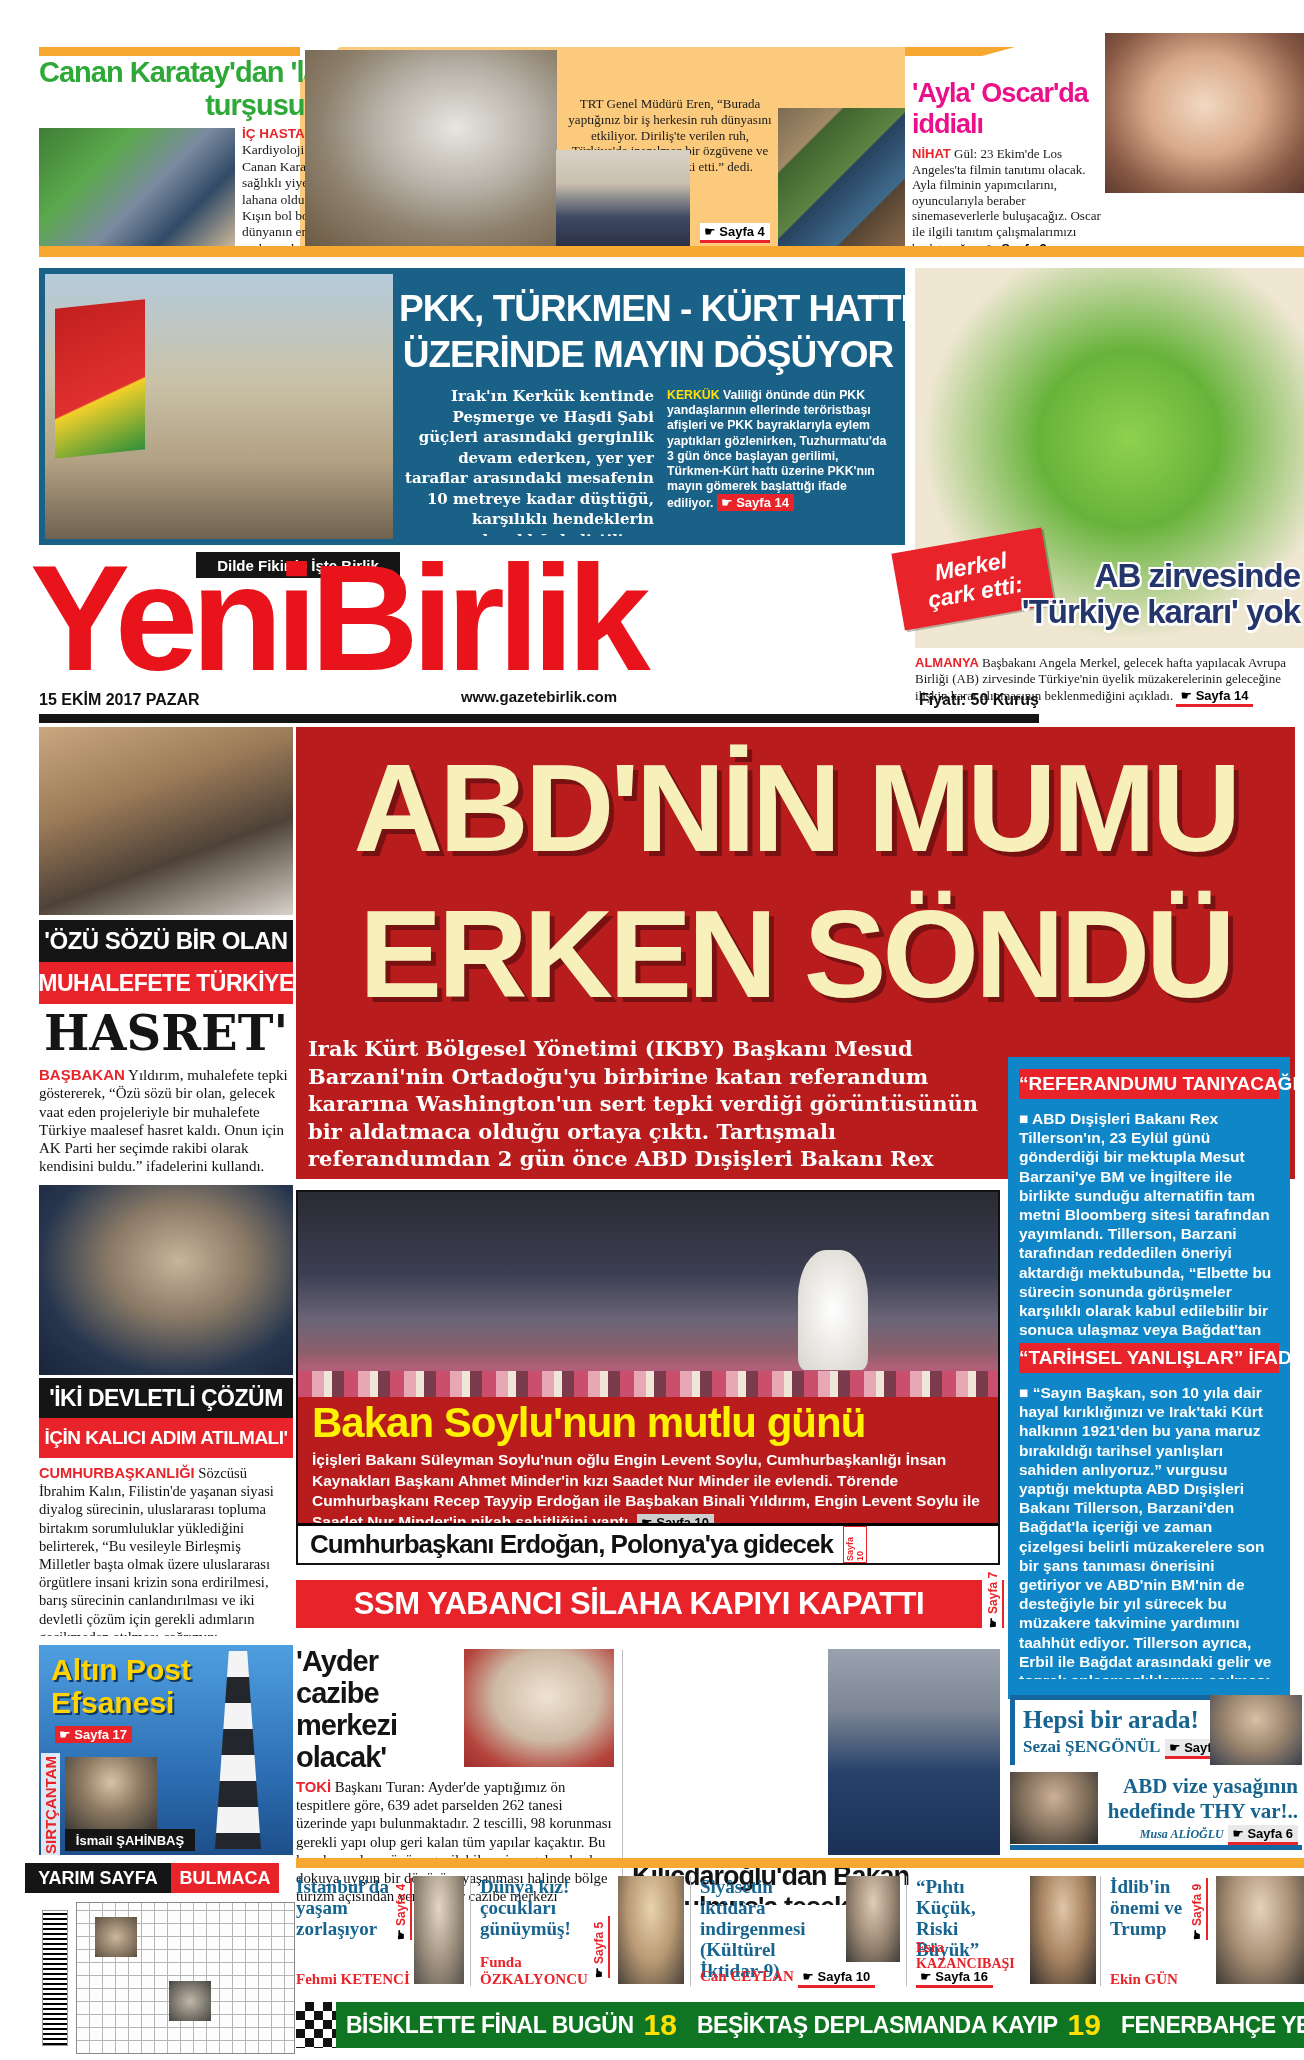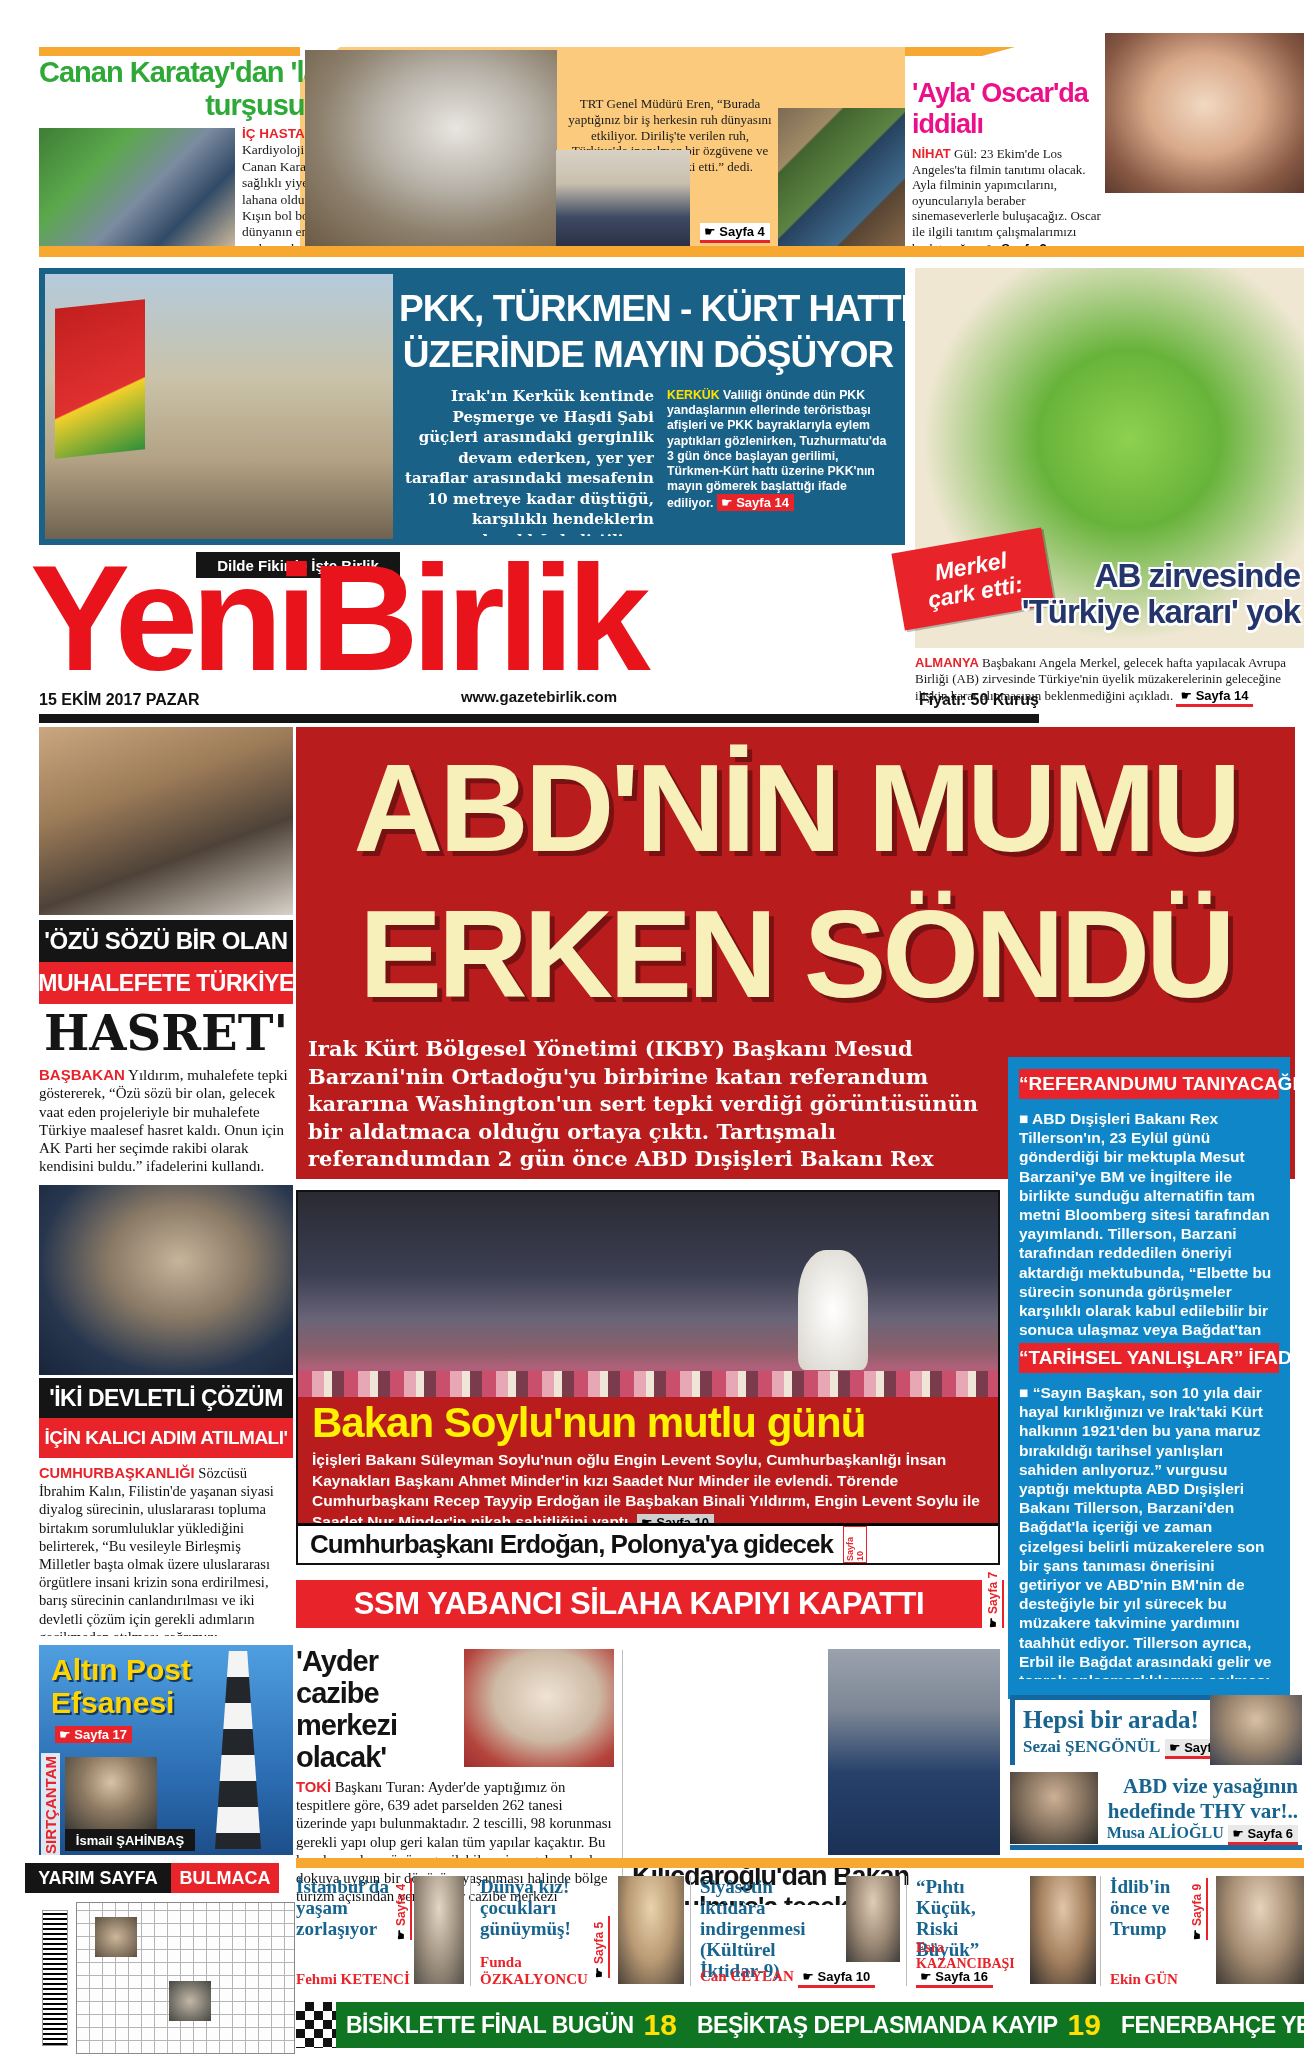--- a/index.html
+++ b/index.html
@@ -257,21 +257,21 @@
     </div>
   </div>
 
   <div class="abs" style="left:1010px;top:1772px;width:292px;height:78px;border-bottom:5px solid #1467a0;box-sizing:border-box;">
     <div class="photo" style="left:0;top:0;width:88px;height:72px;background:radial-gradient(ellipse at 50% 35%,#cdb096 0%,#84715d 50%,#2e2c2a 100%);"></div>
     <div class="col-title" style="position:absolute;right:4px;top:2px;text-align:right;font-size:21px;line-height:25px;">
       <div>ABD vize yasağının</div>
         <div>hedefinde THY var!..</div>
     </div>
     <div style="position:absolute;right:4px;top:52px;">
-      <span class="col-title" style="font-size:16px;">Musa ALİOĞLU</span>
+      <span class="col-title" style="font-size:12px;font-style:italic;">Musa ALİOĞLU</span>
       <span class="pref" style="background:#e9e9e9;"><span class="hand">☛</span> <b>Sayfa 6</b></span>
     </div>
   </div>
 
   <div class="abs" style="left:296px;top:1858px;width:1008px;height:10px;background:#f6a831;"></div>
 
   <div class="abs" style="left:296px;top:1876px;width:168px;height:112px;">
     <div class="col-title" style="font-size:19px;line-height:21px;width:96px;">İstanbul'da yaşam zorlaşıyor</div>
     <div class="col-author" style="font-size:15px;position:absolute;left:0;bottom:0;">Fehmi KETENCİ</div>
     <div class="vref" style="left:98px;top:2px;height:62px;">
@@ -305,21 +305,21 @@
     <div class="col-title" style="font-size:19px;line-height:21px;width:104px;">“Pıhtı Küçük, Riski Büyük”</div>
     <div class="col-author" style="font-size:14px;position:absolute;left:0;bottom:16px;width:110px;">Esra KAZANCIBAŞI</div>
     <div style="position:absolute;left:0;bottom:0;">
       <span class="pref"><span class="hand">☛</span> <b>Sayfa 16</b></span>
     </div>
     <div class="photo" style="right:0;top:0;width:66px;height:108px;background:radial-gradient(ellipse at 50% 30%,#e0c6a8 0%,#a5815f 50%,#332f2c 100%);"></div>
   </div>
   <div class="divider-v" style="left:1100px;top:1876px;height:110px;"></div>
 
   <div class="abs" style="left:1110px;top:1876px;width:194px;height:112px;">
-    <div class="col-title" style="font-size:19px;line-height:21px;width:76px;">İdlib'in önce ve Trump</div>
+    <div class="col-title" style="font-size:19px;line-height:21px;width:76px;">İdlib'in önemi ve Trump</div>
     <div class="col-author" style="font-size:15px;position:absolute;left:0;bottom:0;">Ekin GÜN</div>
     <div class="vref" style="left:80px;top:2px;height:62px;">
       <span style="color:#000;">☛</span> <span>Sayfa 9</span>
     </div>
     <div class="photo" style="right:0;top:0;width:88px;height:108px;background:radial-gradient(ellipse at 50% 30%,#e6d2bc 0%,#a88f74 50%,#403a34 100%);"></div>
   </div>
 
   <div class="abs" style="left:296px;top:2002px;width:1008px;height:46px;background:#0f7522;display:flex;align-items:center;">
     <div class="checker" style="width:40px;height:46px;flex:none;"></div>
     <div style="display:flex;align-items:center;padding:0 10px;">

